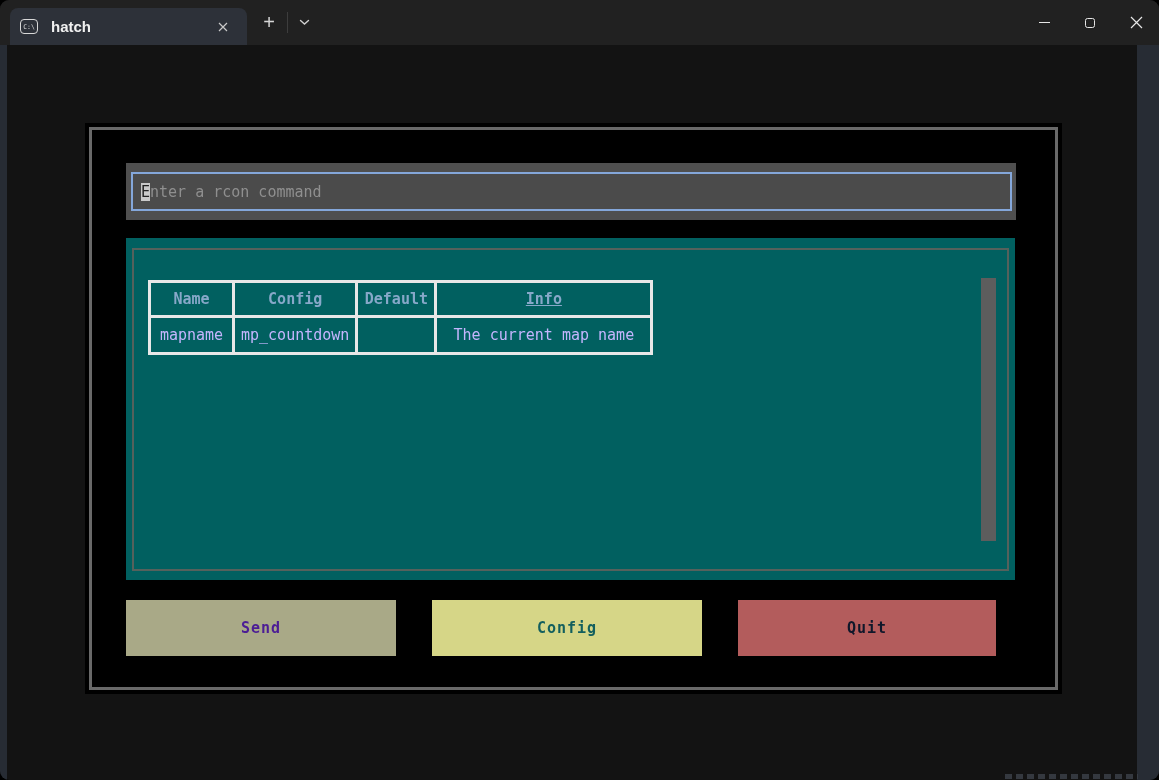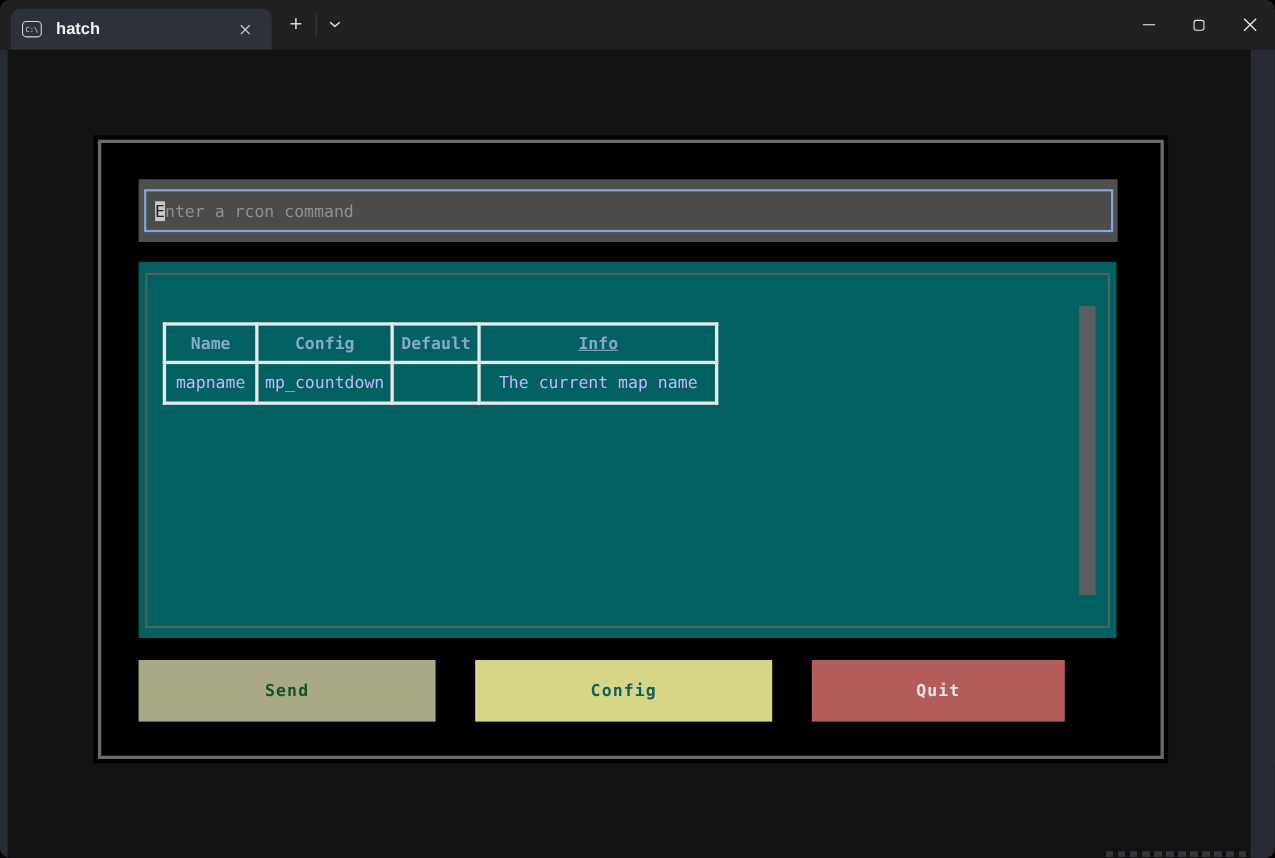--- a/index.html
+++ b/index.html
@@ -60,39 +60,39 @@
   .rcon-input {
     position:absolute; left:5px; top:9px; right:4px; bottom:9px;
     background:#4b4b4b; border:2px solid #84a7da;
     display:flex; align-items:center; padding-left:8px;
     font-size:15px; color:#8f8f8f; cursor:text; white-space:pre;
   }
   .cursor-block { display:inline-block; width:9px; background:#c9c9c9; color:#222; text-align:center; }
   
   .panel { position:absolute; left:41px; top:115px; width:889px; height:342px; background:#016060; }
   .panel-frame { position:absolute; left:6px; right:6px; top:10px; bottom:9px; border:2px solid #55615c; pointer-events:none; }
-  .data-table { position:absolute; left:22px; top:55px; border-collapse:collapse; font-size:15px; }
+  .data-table { position:absolute; left:22px; top:42px; border-collapse:collapse; font-size:15px; }
   .data-table th, .data-table td { border:3px solid #e8e8e8; text-align:center; padding:0 6px; white-space:pre; }
   .data-table th { height:35px; color:#87a8c9; font-weight:bold; }
   .data-table td { height:37px; color:#c4b5fd; font-weight:normal; }
   .col-name    { width:84px;  }
   .col-value   { width:122px; }
   .col-default { width:79px;  }
   .col-info    { width:216px;text-decoration:underline; }
   .scroll-thumb { position:absolute; left:855px; top:40px; width:15px; height:263px; background:#5d5d5d; cursor:pointer; }
   
   .tui-btn {
     position:absolute; top:477px; height:56px; border:none;
     display:flex; align-items:center; justify-content:center;
     font-family:"DejaVu Sans Mono", monospace; font-size:15px; font-weight:bold;
     letter-spacing:1px; cursor:pointer;
   }
-  .btn-send   { left:41px;  width:270px; background:#a9a987; color:#14532d; }
+  .btn-send   { left:41px;  width:270px; background:#a9a987; color:#4c1d95; }
   .btn-config { left:347px; width:270px; background:#d6d687; color:#135f5e;text-align:right; }
-  .btn-quit   { left:653px; width:230px; background:#b35c5c; color:#e5e5e5; }
+  .btn-quit   { left:653px; width:258px; background:#b35c5c; color:#0f172a; }
 </style>
 </head>
 <body>
 
 <div class="window">
 
   <div class="titlebar">
     <div class="tab">
       <span class="tab-icon">
         <span>C:\</span>

